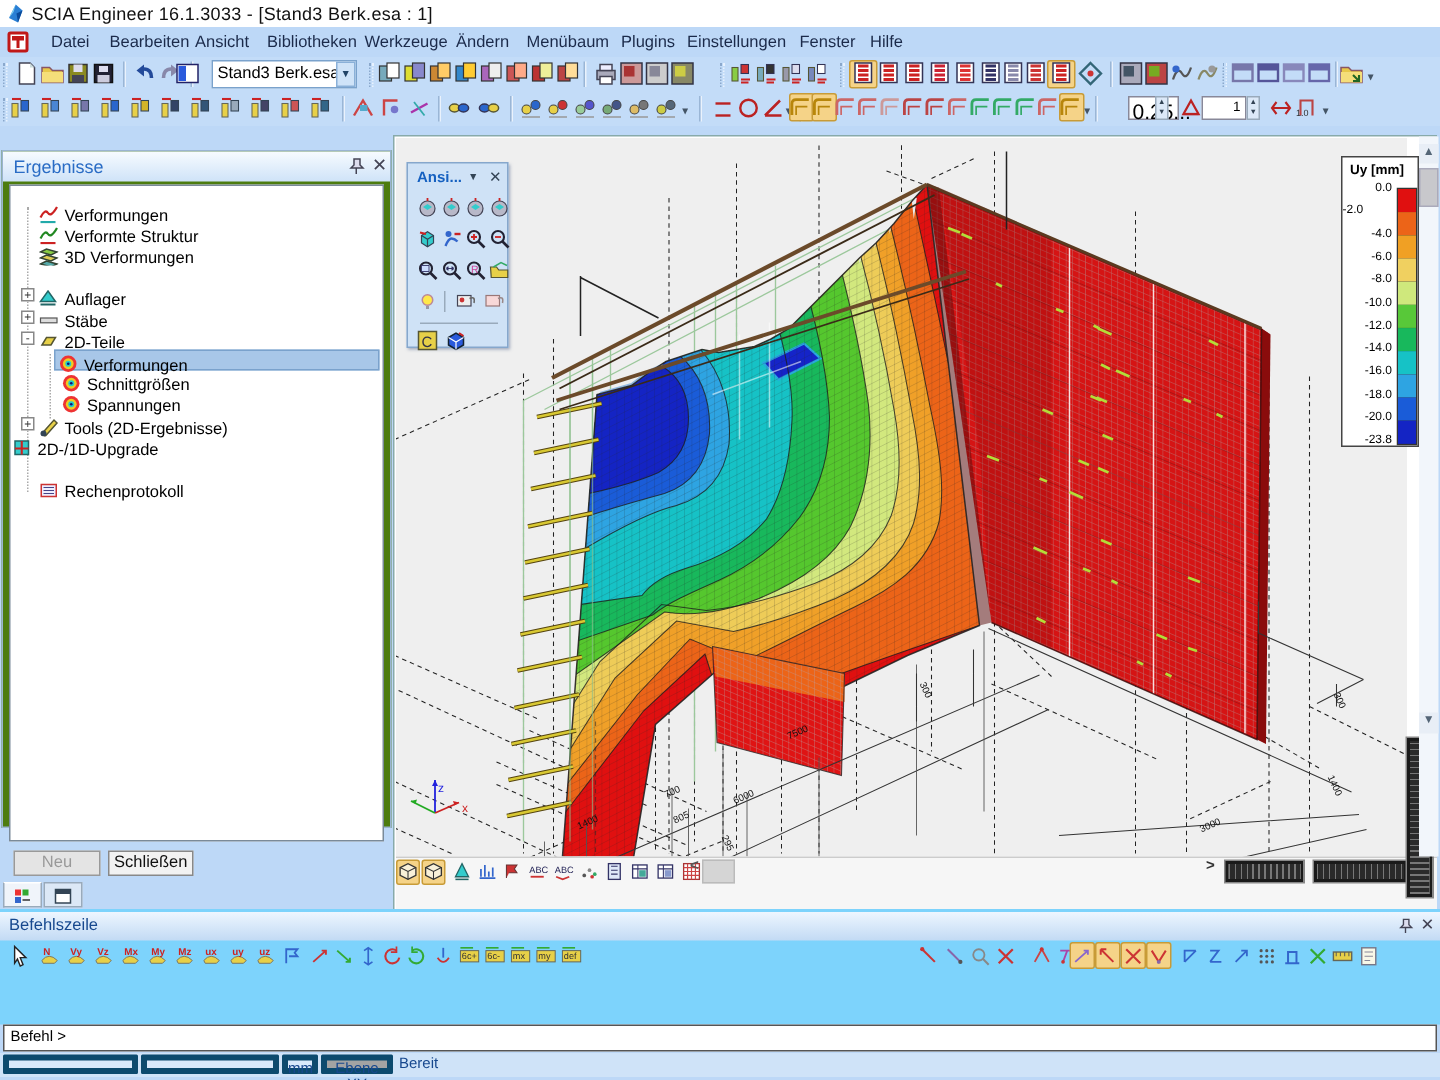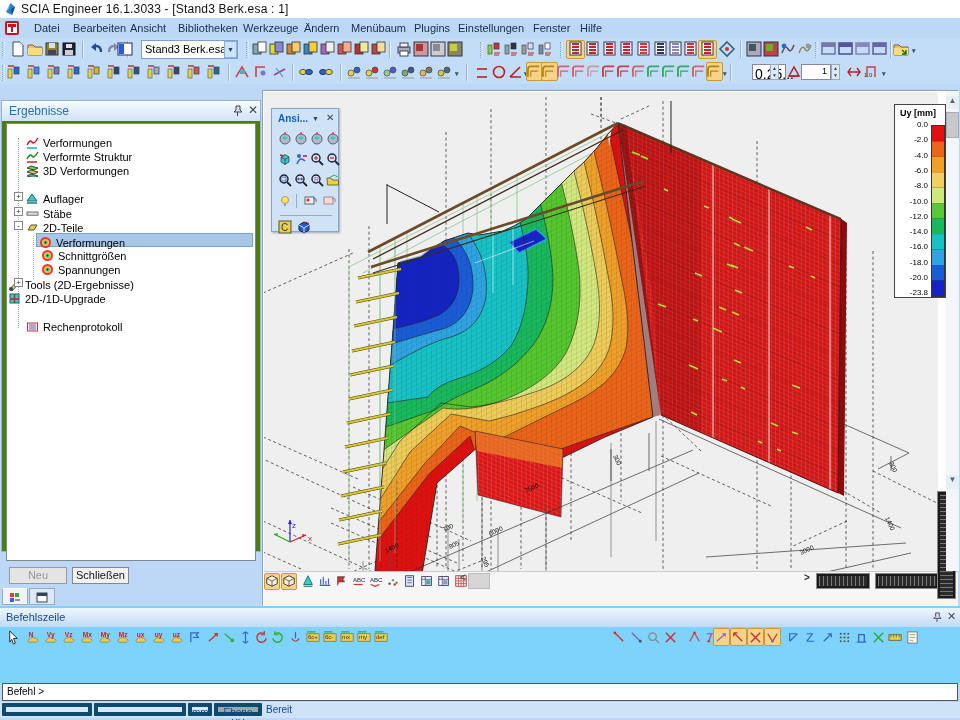--- a/index.html
+++ b/index.html
@@ -492,21 +492,21 @@
           <circle cx="6.5" cy="6.5" r="3.6" fill="#ec2"></circle>
           <circle cx="6.5" cy="6.5" r="2" fill="#2cc"></circle>
           <circle cx="6.5" cy="6.5" r=".9" fill="#117"></circle>
         </svg><span style="position:relative;top:0px">Spannungen</span></div>
       <div class="trow" style="top:123px;padding-left:33px"><svg style="position:relative;top:2px;margin-right:4px" width="13" height="13" viewBox="0 0 13 13">
           <circle cx="6.5" cy="6.5" r="5.5" fill="#e33"></circle>
           <circle cx="6.5" cy="6.5" r="3.6" fill="#ec2"></circle>
           <circle cx="6.5" cy="6.5" r="2" fill="#2cc"></circle>
           <circle cx="6.5" cy="6.5" r=".9" fill="#117"></circle>
         </svg><span style="position:relative;top:0px">Schnittgrößen</span></div>
-      <div class="trow" style="top:152px;"><svg style="position:relative;top:2px;margin-right:4px" width="13" height="13" viewBox="0 0 13 13">
+      <div class="trow" style="top:152px;padding-left:18px"><svg style="position:relative;top:2px;margin-right:4px" width="13" height="13" viewBox="0 0 13 13">
           <path d="M2 11 L10 2 l2 2 -8 9 z" fill="#e7d048" stroke="#553"></path>
           <circle cx="3" cy="11" r="2" fill="#345"></circle>
         </svg><span style="position:relative;top:0px">Tools (2D-Ergebnisse)</span></div>
       <div class="exp" style="left:7px;top:154px">+</div>
       <div class="trow" style="top:166px;"><svg style="position:relative;top:2px;margin-right:4px" width="13" height="13" viewBox="0 0 13 13">
           <rect x="2" y="2" width="9" height="9" fill="#3cc" stroke="#266"></rect>
           <path d="M2 7 h9 M6.5 2 v9" stroke="#c22" stroke-width="1.4"></path>
         </svg><span style="position:relative;top:0px">2D-/1D-Upgrade</span></div>
       <div class="trow" style="top:194px;padding-left:18px"><svg style="position:relative;top:2px;margin-right:4px" width="13" height="13" viewBox="0 0 13 13">
           <rect x="1.5" y="3" width="10" height="8" fill="#eef" stroke="#c33" stroke-width="1"></rect>
@@ -786,21 +786,21 @@
         <rect x="1" y="47.3" width="12" height="15.4" fill="#f0d060"></rect>
         <rect x="1" y="62.8" width="12" height="15.4" fill="#cfe87c"></rect>
         <rect x="1" y="78.2" width="12" height="15.4" fill="#58c839"></rect>
         <rect x="1" y="93.7" width="12" height="15.4" fill="#18b85c"></rect>
         <rect x="1" y="109.1" width="12" height="15.4" fill="#16c2c6"></rect>
         <rect x="1" y="124.6" width="12" height="15.4" fill="#2ea4e2"></rect>
         <rect x="1" y="140.0" width="12" height="15.4" fill="#1a5cd8"></rect>
         <rect x="1" y="155.5" width="12" height="15.4" fill="#1424c4"></rect>
       </svg>
       <div style="position:absolute;left:0;top:15px;width:33px;text-align:right;font-size:8px">0.0</div>
-      <div style="position:absolute;left:0;top:30px;width:33px;text-align:right;font-size:8px">-2.0</div>
+      <div style="position:absolute;left:0;top:30px;width:47px;text-align:left;font-size:8px">-2.0</div>
       <div style="position:absolute;left:0;top:46px;width:33px;text-align:right;font-size:8px">-4.0</div>
       <div style="position:absolute;left:0;top:61px;width:33px;text-align:right;font-size:8px">-6.0</div>
       <div style="position:absolute;left:0;top:76px;width:33px;text-align:right;font-size:8px">-8.0</div>
       <div style="position:absolute;left:0;top:92px;width:33px;text-align:right;font-size:8px">-10.0</div>
       <div style="position:absolute;left:0;top:107px;width:33px;text-align:right;font-size:8px">-12.0</div>
       <div style="position:absolute;left:0;top:122px;width:33px;text-align:right;font-size:8px">-14.0</div>
       <div style="position:absolute;left:0;top:137px;width:33px;text-align:right;font-size:8px">-16.0</div>
       <div style="position:absolute;left:0;top:153px;width:33px;text-align:right;font-size:8px">-18.0</div>
       <div style="position:absolute;left:0;top:168px;width:33px;text-align:right;font-size:8px">-20.0</div>
       <div style="position:absolute;left:0;top:183px;width:33px;text-align:right;font-size:8px">-23.8</div>

